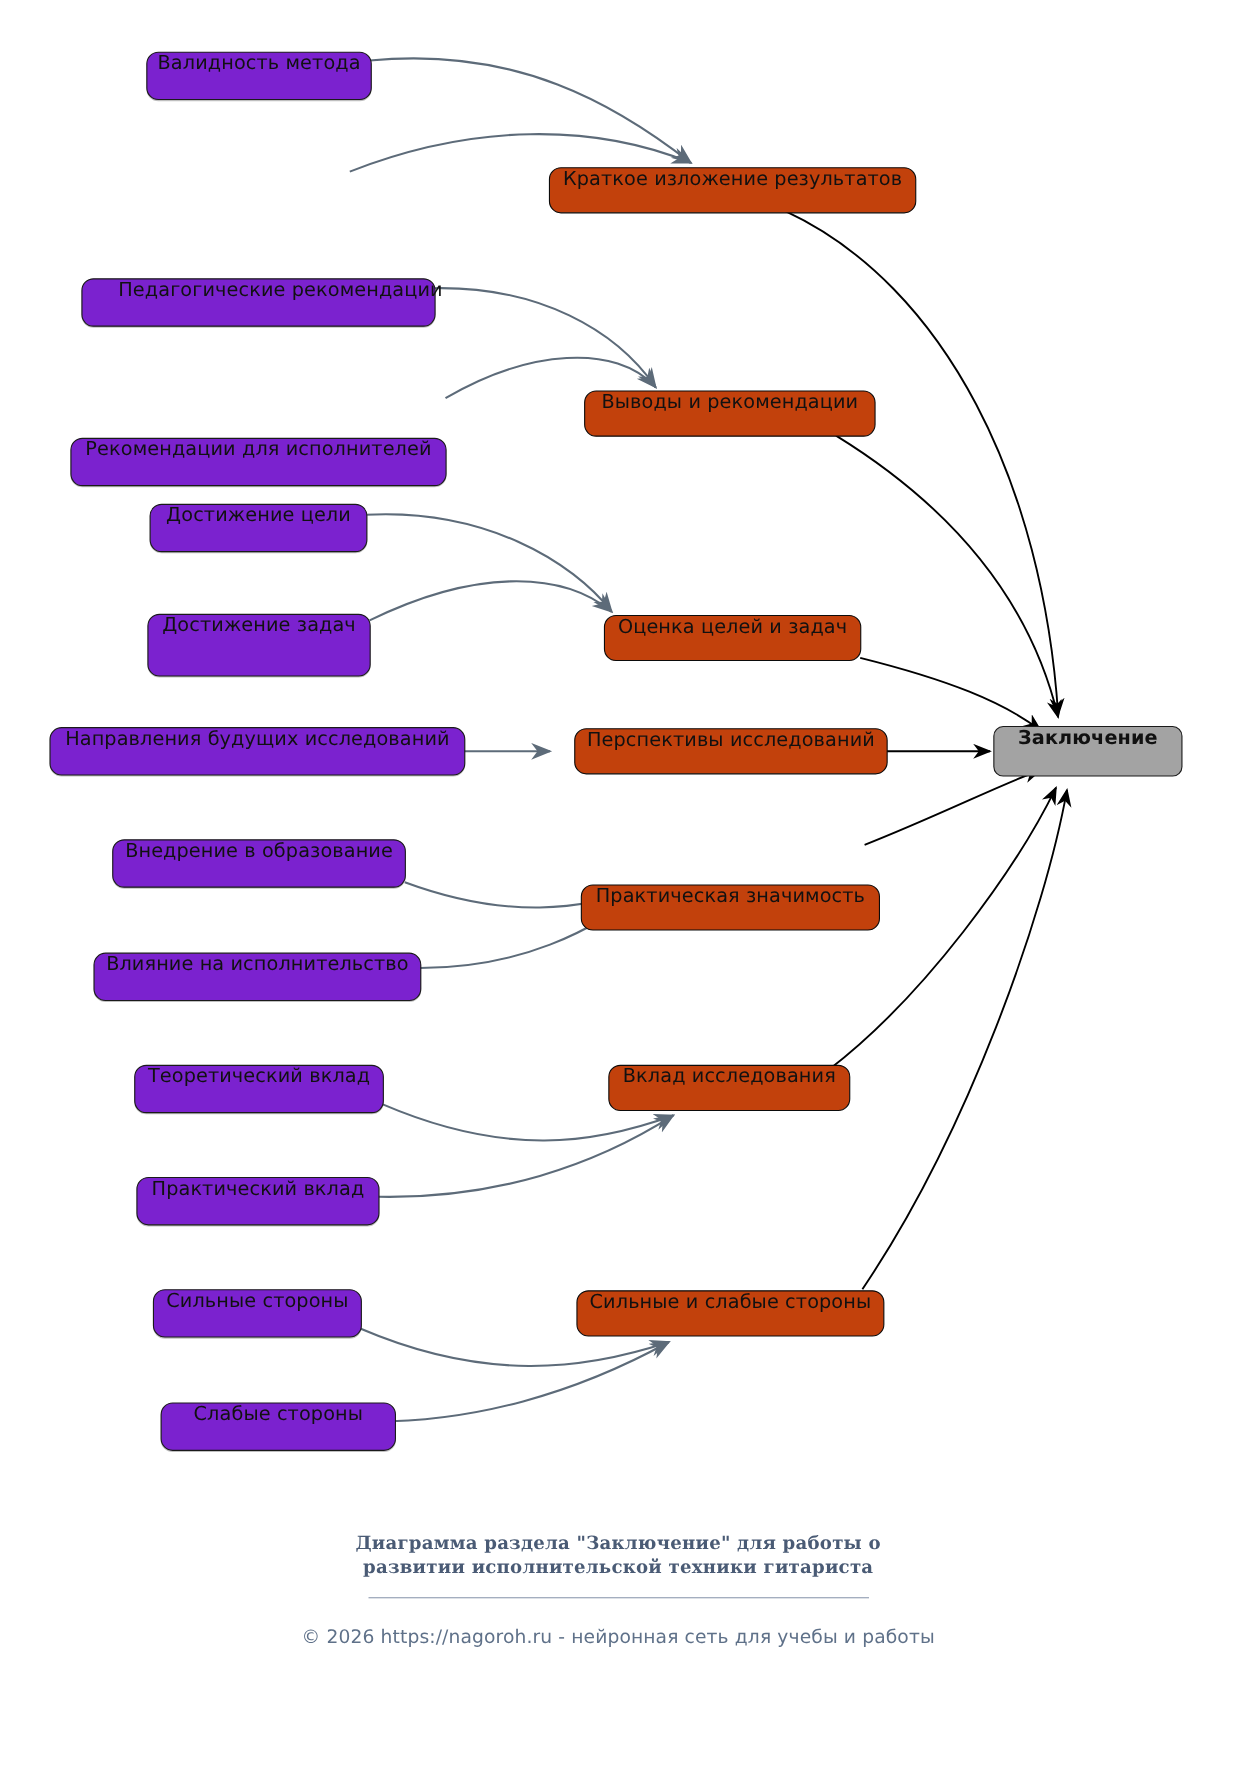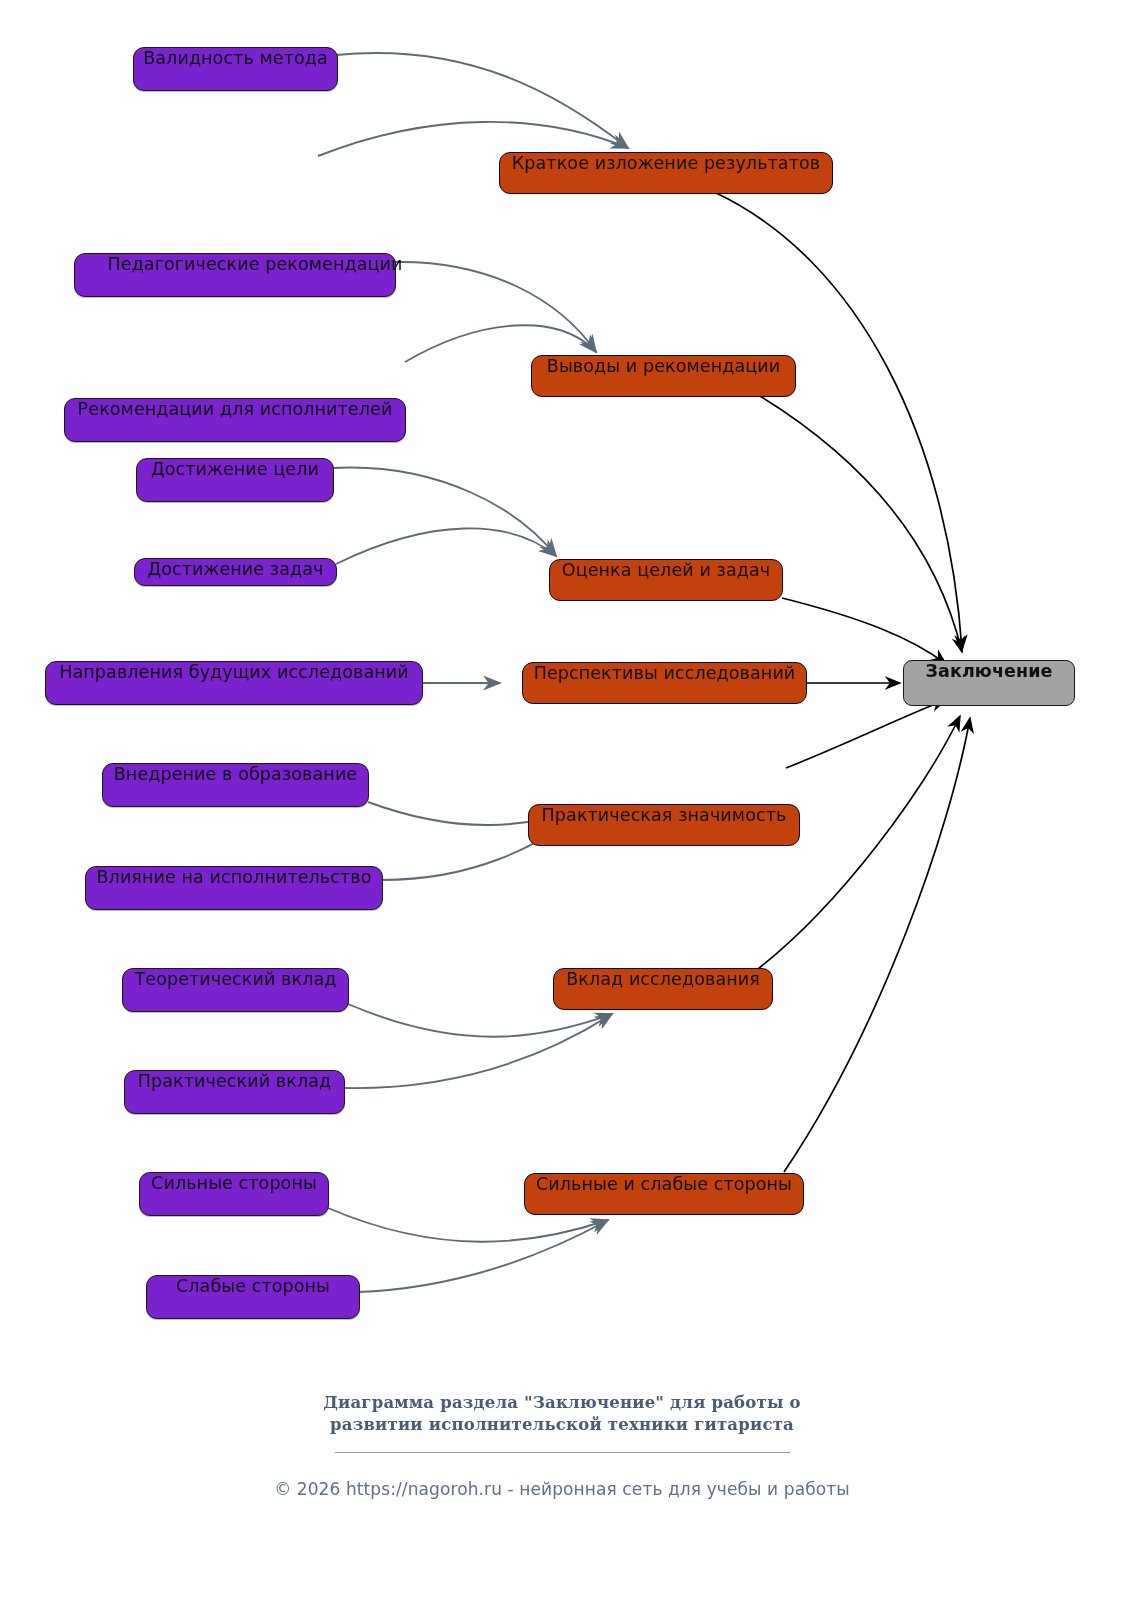--- a/index.html
+++ b/index.html
@@ -107,21 +107,21 @@
   </div>
   <div class="node leaf" style="left:74px;top:253px;width:322px;height:44px;padding-left:40px;">
     <span>Педагогические рекомендации</span>
   </div>
   <div class="node leaf" style="left:64px;top:355px;width:342px;height:44px;margin-top:43px;">
     <span>Рекомендации для исполнителей</span>
   </div>
   <div class="node leaf" style="left:136px;top:458px;width:198px;height:44px;">
     <span>Достижение цели</span>
   </div>
-  <div class="node leaf" style="left:134px;top:558px;width:203px;height:28px;">
+  <div class="node leaf" style="left:134px;top:558px;width:203px;height:57px;">
     <span>Достижение задач</span>
   </div>
   <div class="node leaf" style="left:45px;top:661px;width:378px;height:44px;">
     <span>Направления будущих исследований</span>
   </div>
   <div class="node leaf" style="left:102px;top:763px;width:267px;height:44px;">
     <span>Внедрение в образование</span>
   </div>
   <div class="node leaf" style="left:85px;top:866px;width:298px;height:44px;">
     <span>Влияние на исполнительство</span>

